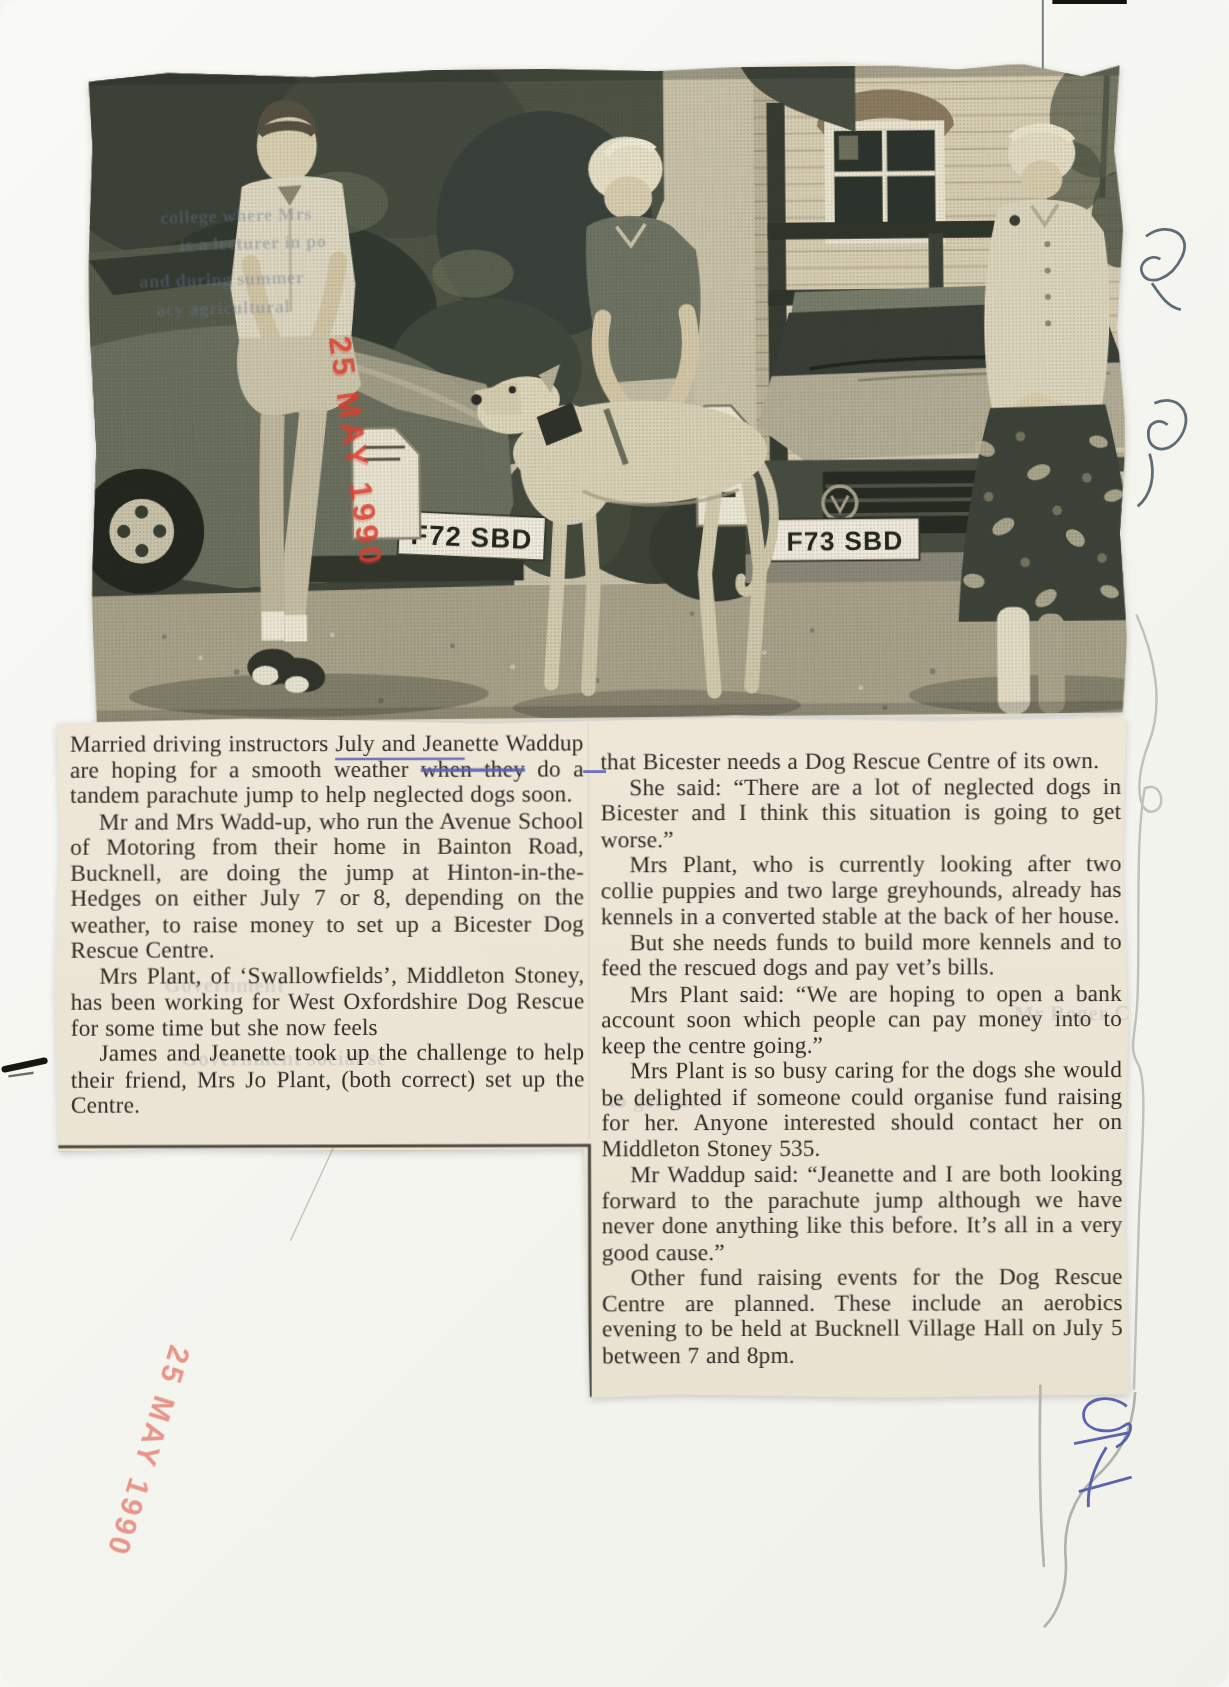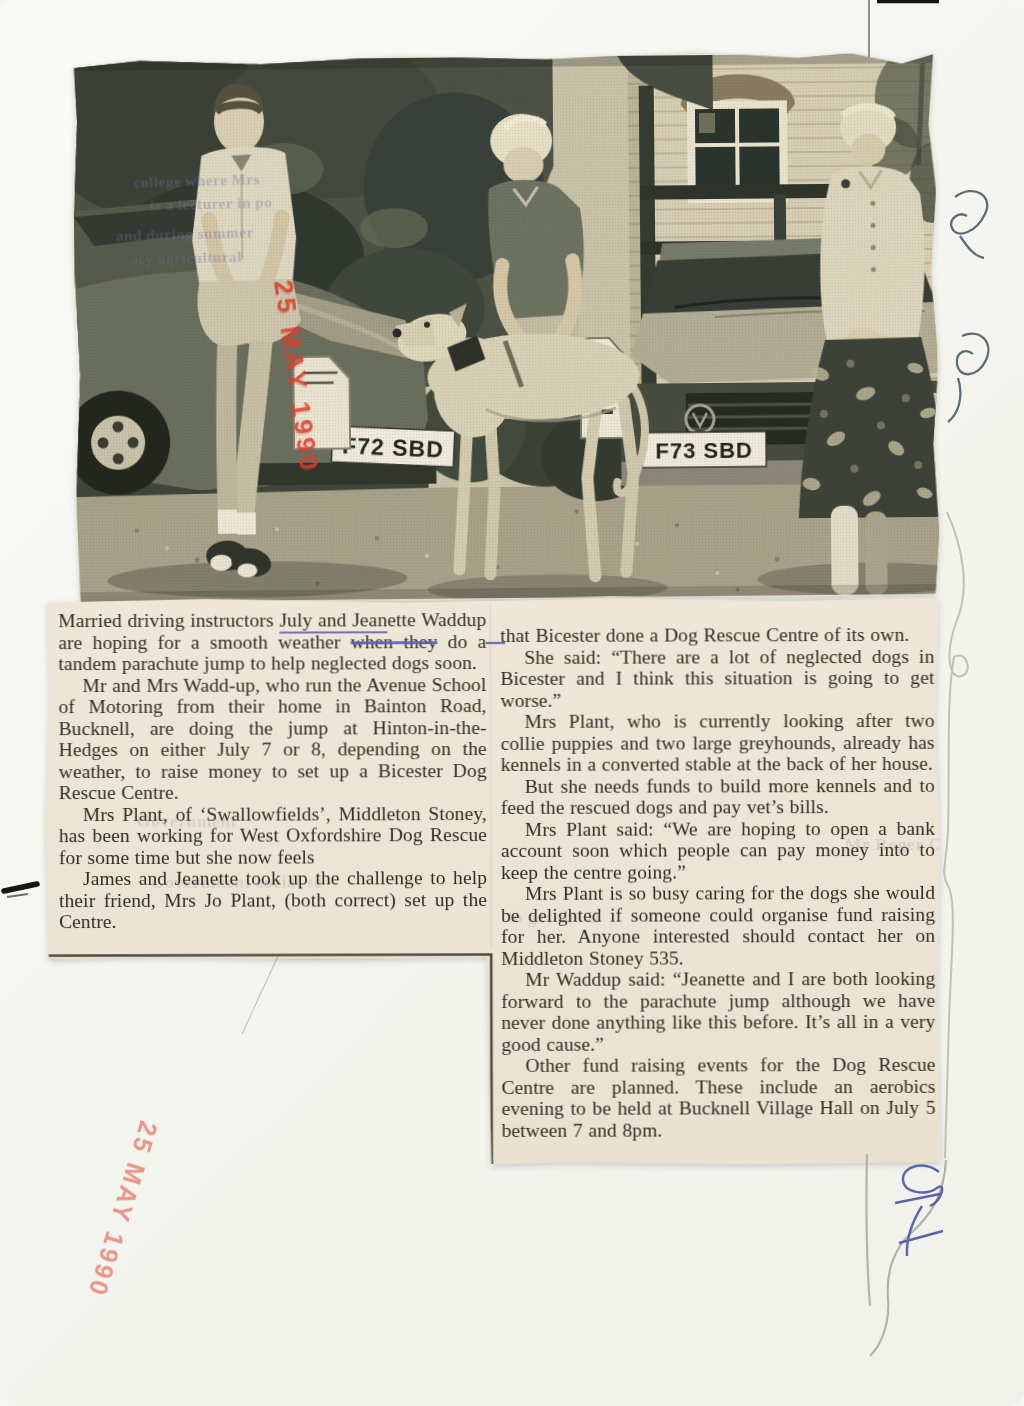--- a/index.html
+++ b/index.html
@@ -300,21 +300,21 @@
       <span class="bleed bleed-col" style="left:462px;top:310px;">to get the D</span>
 
       <div class="col col1">
         <p class="para no-indent"><span>Married driving instructors </span><span class="pen-underline">July and Jean</span><span>ette Waddup are hoping for a smooth weather </span><span class="pen-strike">when they</span><span> do a tandem parachute jump to help neglected dogs soon.</span></p>
         <p class="para">Mr and Mrs Wadd-up, who run the Avenue School of Motoring from their home in Bainton Road, Bucknell, are doing the jump at Hinton-in-the-Hedges on either July 7 or 8, depending on the weather, to raise money to set up a Bicester Dog Rescue Centre.</p>
         <p class="para">Mrs Plant, of ‘Swallowfields’, Middleton Stoney, has been working for West Oxfordshire Dog Rescue for some time but she now feels</p>
         <p class="para">James and Jeanette took up the challenge to help their friend, Mrs Jo Plant, (both correct) set up the Centre.</p>
       </div>
 
       <div class="col col2">
-        <p class="para no-indent">that Bicester done a Dog Rescue Centre of its own.</p>
+        <p class="para no-indent">that Bicester needs a Dog Rescue Centre of its own.</p>
         <p class="para">She said: “There are a lot of neglected dogs in Bicester and I think this situation is going to get worse.”</p>
         <p class="para">Mrs Plant, who is currently looking after two collie puppies and two large greyhounds, already has kennels in a converted stable at the back of her house.</p>
         <p class="para">But she needs funds to build more kennels and to feed the rescued dogs and pay vet’s bills.</p>
         <p class="para">Mrs Plant said: “We are hoping to open a bank account soon which people can pay money into to keep the centre going.”</p>
         <p class="para">Mrs Plant is so busy caring for the dogs she would be delighted if someone could organise fund raising for her. Anyone interested should contact her on Middleton Stoney 535.</p>
         <p class="para">Mr Waddup said: “Jeanette and I are both looking forward to the parachute jump although we have never done anything like this before. It’s all in a very good cause.”</p>
         <p class="para">Other fund raising events for the Dog Rescue Centre are planned. These include an aerobics evening to be held at Bucknell Village Hall on July 5 between 7 and 8pm.</p>
       </div>
 
       <svg class="cut-rules" width="897" height="570" viewBox="0 0 897 570">

